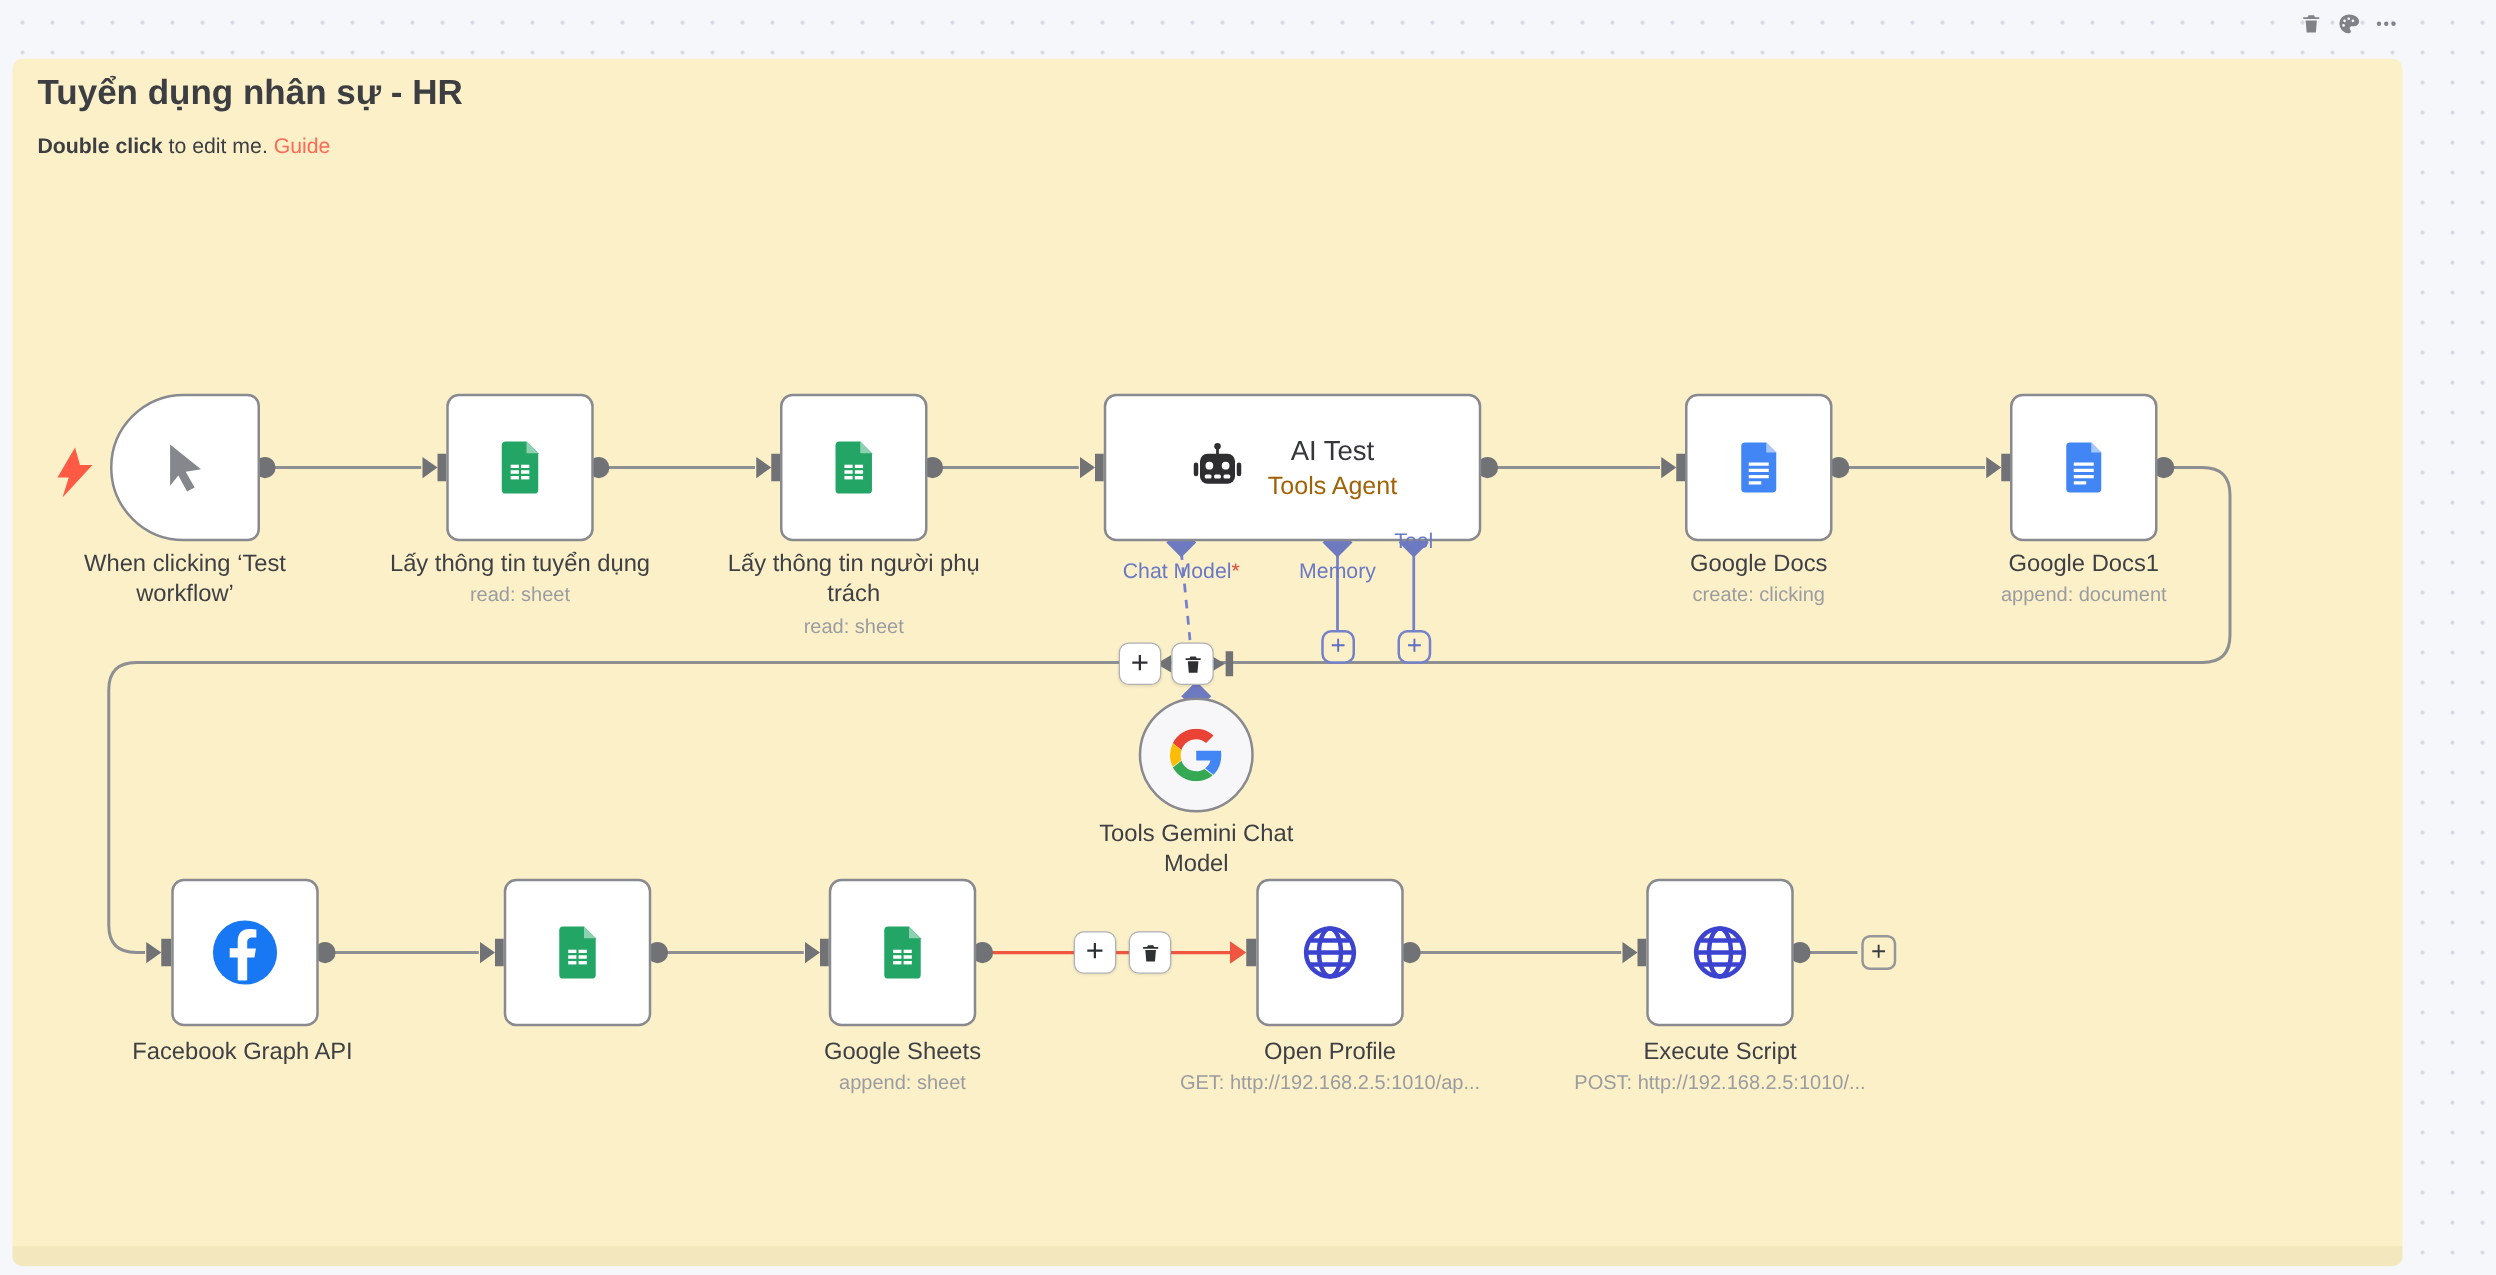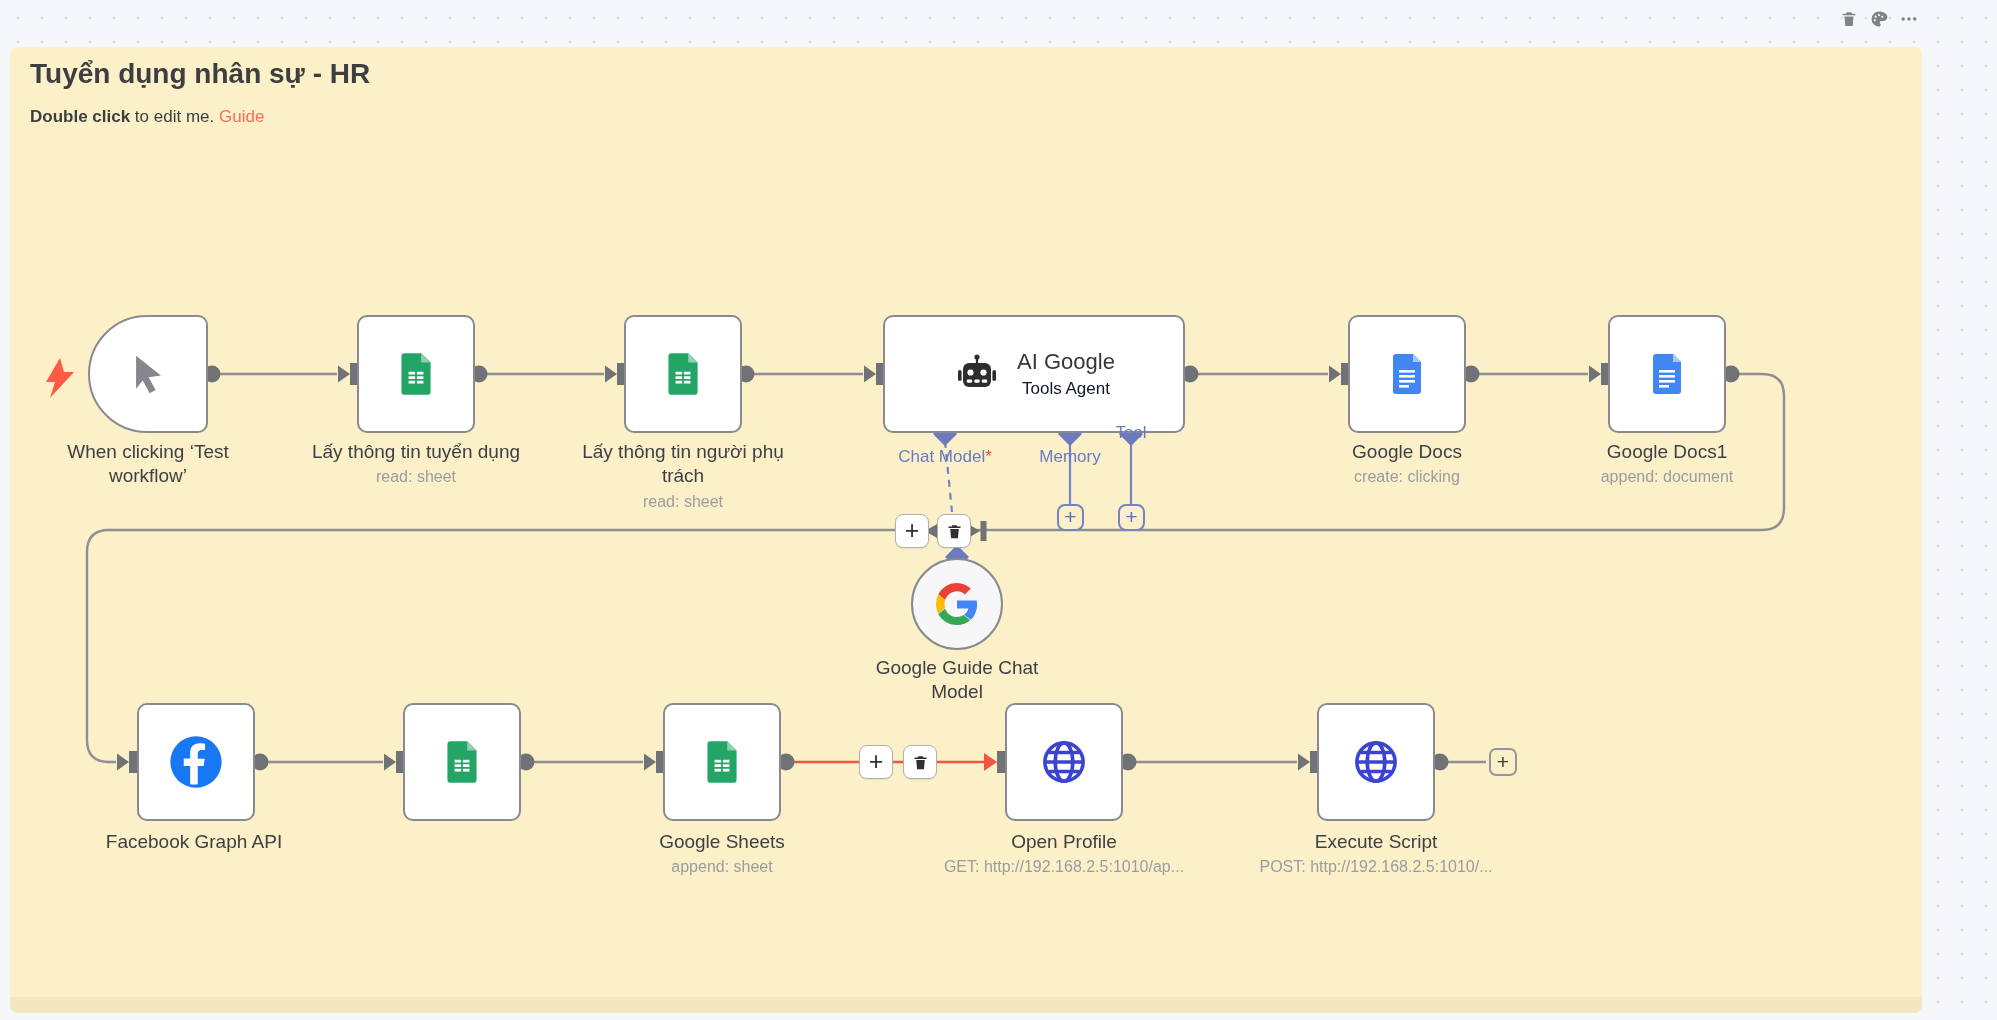--- a/index.html
+++ b/index.html
@@ -209,22 +209,22 @@
         <rect x="10" y="13" width="28" height="24" rx="6"></rect>
         <rect x="5" y="20" width="3.6" height="11" rx="1.8"></rect>
         <rect x="39.4" y="20" width="3.6" height="11" rx="1.8"></rect>
         <circle cx="17.5" cy="22.5" r="3.1" fill="#fff"></circle>
         <circle cx="30.5" cy="22.5" r="3.1" fill="#fff"></circle>
         <rect x="13.8" y="29.5" width="5.4" height="3.2" rx="1.2" fill="#fff"></rect>
         <rect x="21.3" y="29.5" width="5.4" height="3.2" rx="1.2" fill="#fff"></rect>
         <rect x="28.8" y="29.5" width="5.4" height="3.2" rx="1.2" fill="#fff"></rect>
       </svg>
     <div style="text-align:center">
-      <div style="font-size:22px;color:#36373a;font-weight:500">AI Google</div>
-      <div style="font-size:17px;color:#0f172a;margin-top:4px">Tools Agent</div>
+      <div style="font-size:22px;color:#36373a;font-weight:500">AI Test</div>
+      <div style="font-size:20px;color:#a16207;margin-top:4px">Tools Agent</div>
     </div>
   </div>
   <div class="portlabel" style="left:855px;top:447px;width:180px"><span>Chat Model</span><span class="req">*</span></div>
   <div class="portlabel" style="left:1025px;top:447px;width:90px">Memory</div>
   <div class="portlabel" style="left:1098px;top:423px;width:66px">Tool</div>
 
   <div class="node" style="left:1348px;top:315px;width:118px;height:118px">
     <svg width="48" height="48" viewBox="0 0 48 48">
         <path d="M30 4H13a3 3 0 0 0-3 3v34a3 3 0 0 0 3 3h22a3 3 0 0 0 3-3V12z" fill="#4285F4"></path>
         <path d="M30 4v8h8z" fill="#A7C8FB"></path>
@@ -256,21 +256,21 @@
 
   <div class="node round" style="left:911px;top:558px;width:92px;height:92px">
     <svg width="42" height="42" viewBox="0 0 48 48">
         <path fill="#EA4335" d="M24 9.5c3.5 0 6.6 1.2 9 3.5l6.8-6.8C35.6 2.4 30.1 0 24 0 14.6 0 6.5 5.4 2.6 13.2l7.9 6.2C12.4 13.5 17.7 9.5 24 9.5z"></path>
         <path fill="#4285F4" d="M46.9 24.5c0-1.6-.1-3.1-.4-4.5H24v9h12.9c-.6 3-2.3 5.5-4.9 7.2l7.6 5.9c4.4-4.1 7.3-10.1 7.3-17.6z"></path>
         <path fill="#FBBC05" d="M10.5 28.6A14.5 14.5 0 0 1 9.7 24c0-1.6.3-3.1.8-4.6l-7.9-6.2A24 24 0 0 0 0 24c0 3.9.9 7.5 2.6 10.8z"></path>
         <path fill="#34A853" d="M24 48c6.1 0 11.2-2 15-5.4l-7.6-5.9c-2.1 1.4-4.6 2.2-7.4 2.2-6.3 0-11.6-4-13.5-9.6l-7.9 6.1C6.5 42.6 14.6 48 24 48z"></path>
       </svg>
   </div>
   <div class="nlabel" style="left:857px;top:656px;width:200px">
-      <div>Google Guide Chat Model</div>
+      <div>Tools Gemini Chat Model</div>
     </div>
 
   <div class="node" style="left:137px;top:703px;width:118px;height:118px">
     <svg width="56" height="56" viewBox="0 0 48 48">
         <circle cx="24" cy="24" r="22" fill="#1877F2"></circle>
         <path fill="#fff" d="M30.5 27.5l1-6.3h-6v-4.1c0-1.7.8-3.4 3.5-3.4h2.8V8.3S29.3 7.9 27 7.9c-4.9 0-8 2.9-8 8.3v4.9h-5.5v6.3H19V43a22 22 0 0 0 6.5 0V27.5z"></path>
       </svg>
   </div>
   <div class="nlabel" style="left:74px;top:830px;width:240px">
       <div>Facebook Graph API</div>

